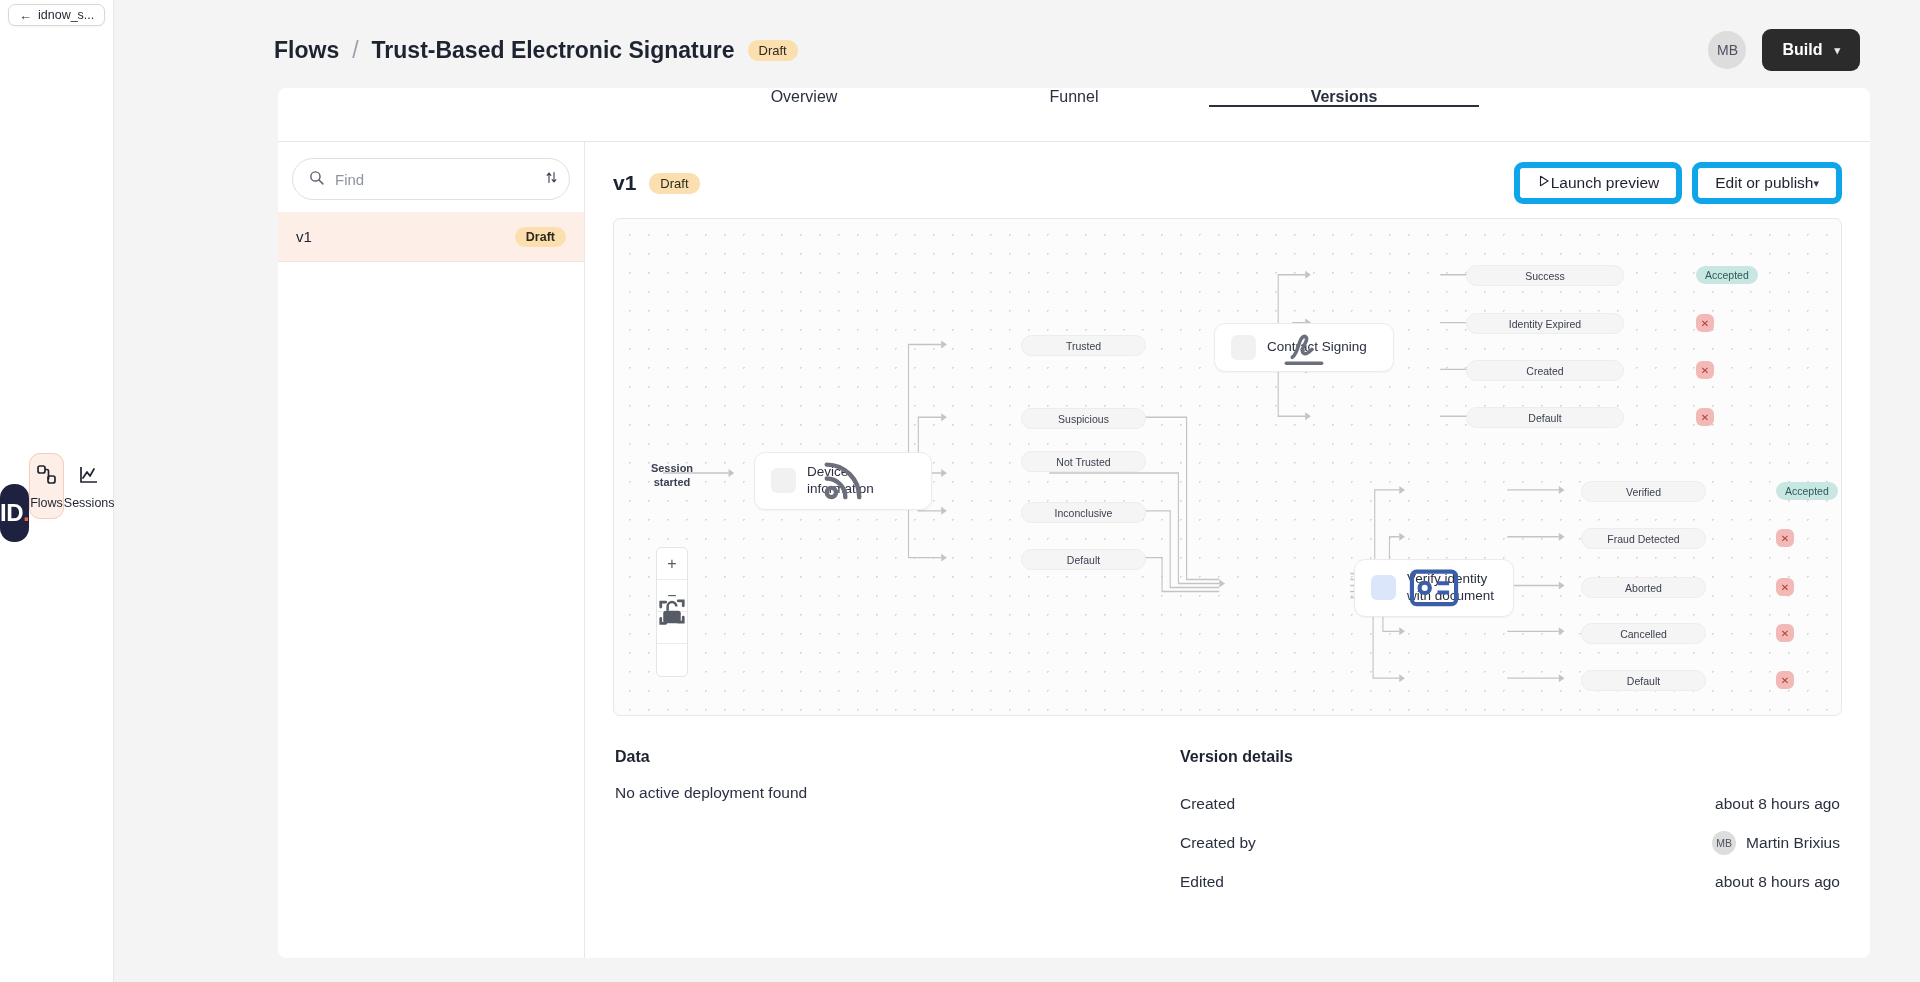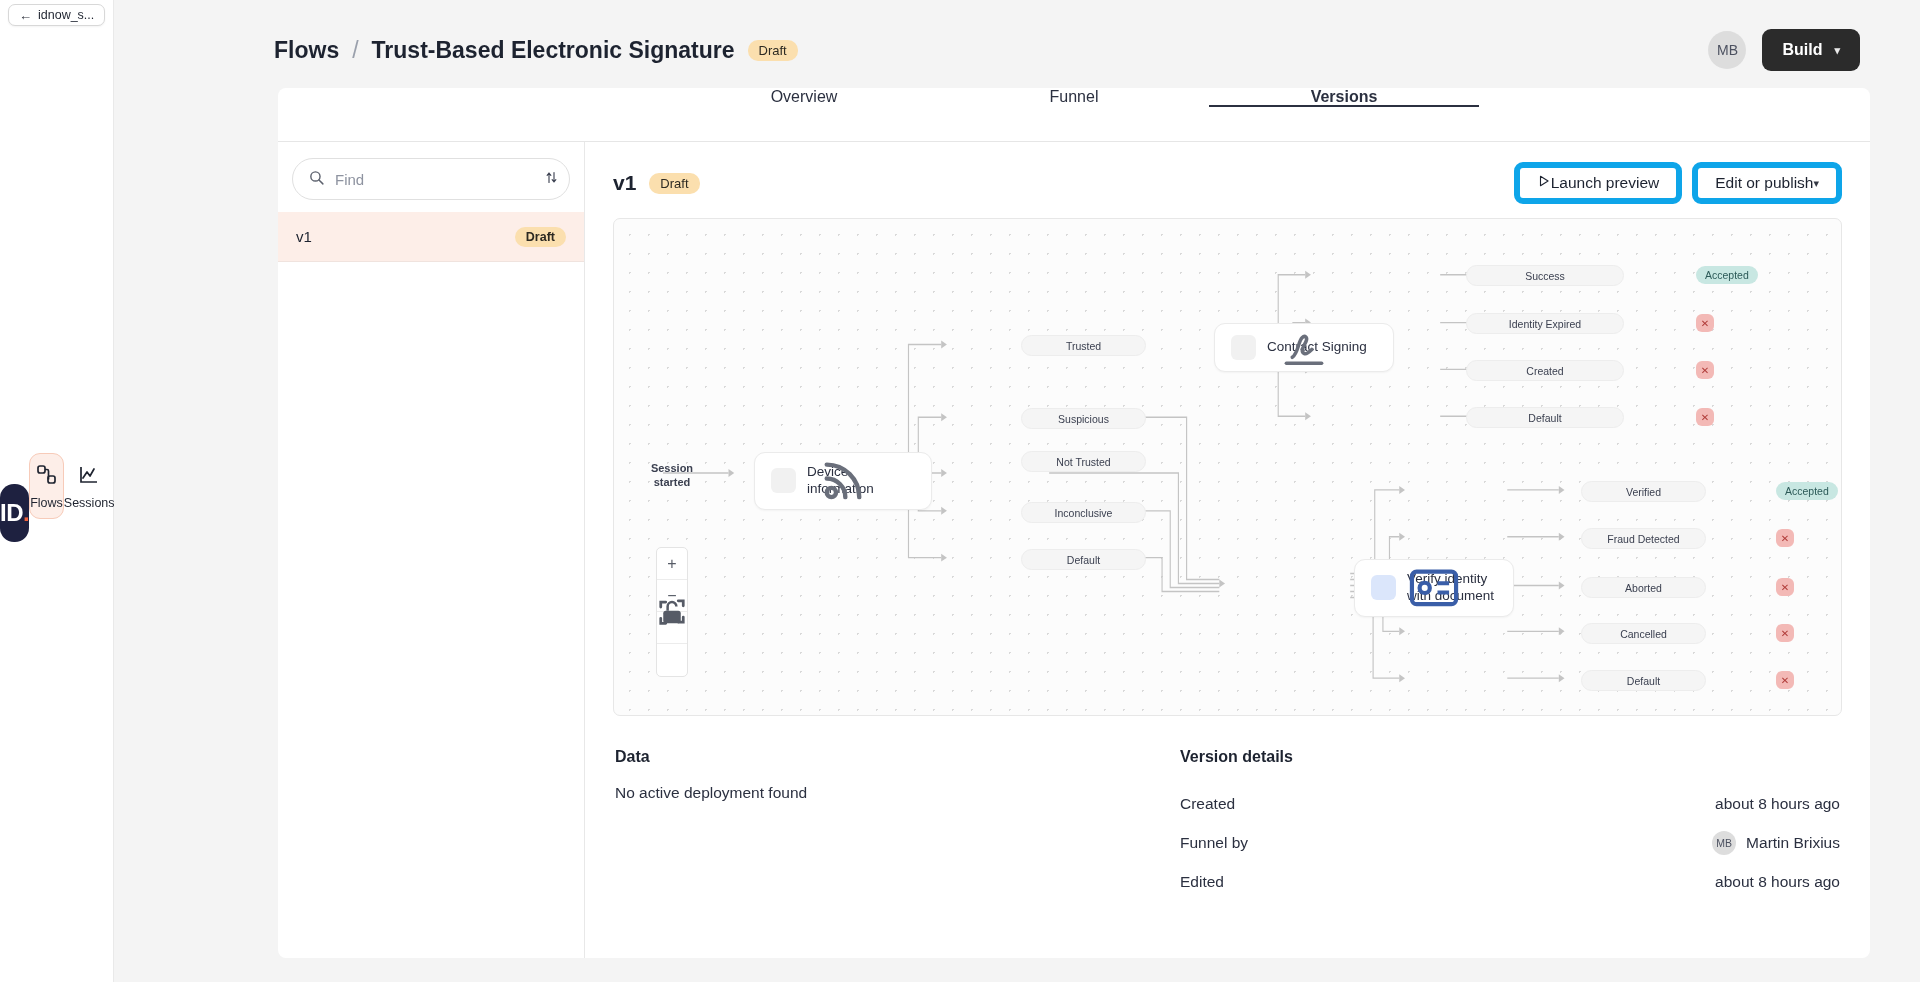--- a/index.html
+++ b/index.html
@@ -557,21 +557,21 @@
               <div class="f-head">Data</div>
               <div class="f-sub">No active deployment found</div>
             </div>
             <div class="fcol-right">
               <div class="f-head">Version details</div>
               <div class="f-row">
                 <span>Created</span>
                 <span class="val">about 8 hours ago</span>
               </div>
               <div class="f-row">
-                <span>Funnel by</span>
+                <span>Created by</span>
                 <span class="val">
                   <span class="mini-av">
                       <span>MB</span>
                     </span>
                   <span>Martin Brixius</span>
                 </span>
               </div>
               <div class="f-row">
                 <span>Edited</span>
                 <span class="val">about 8 hours ago</span>

